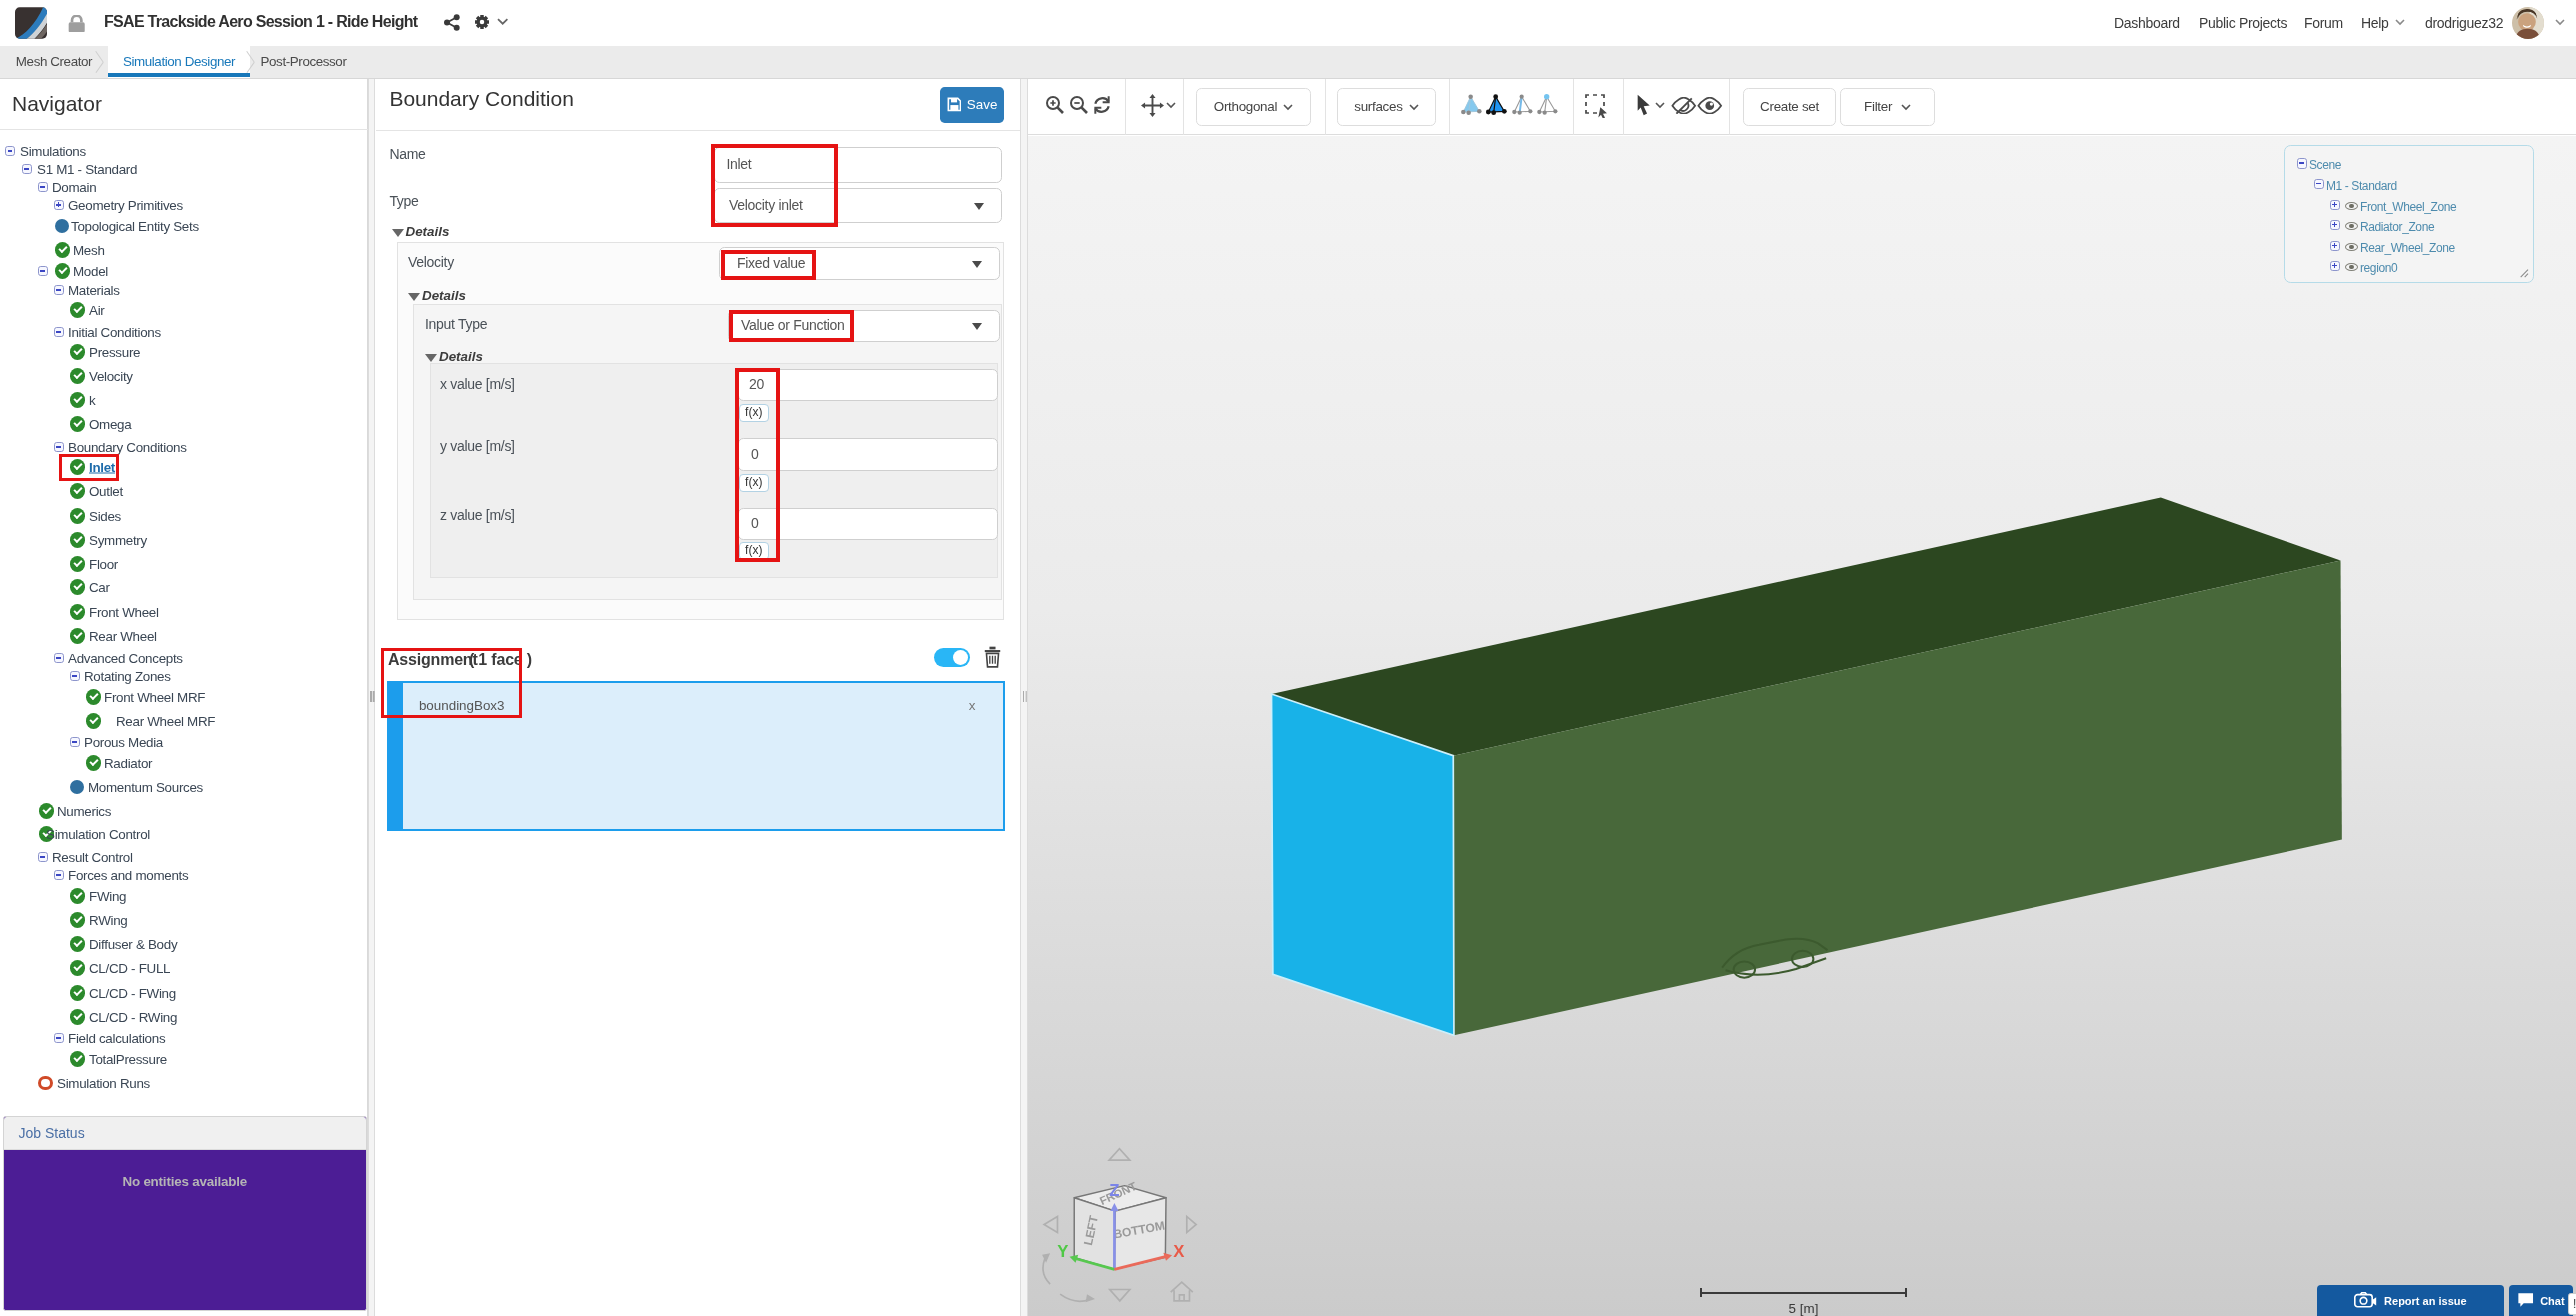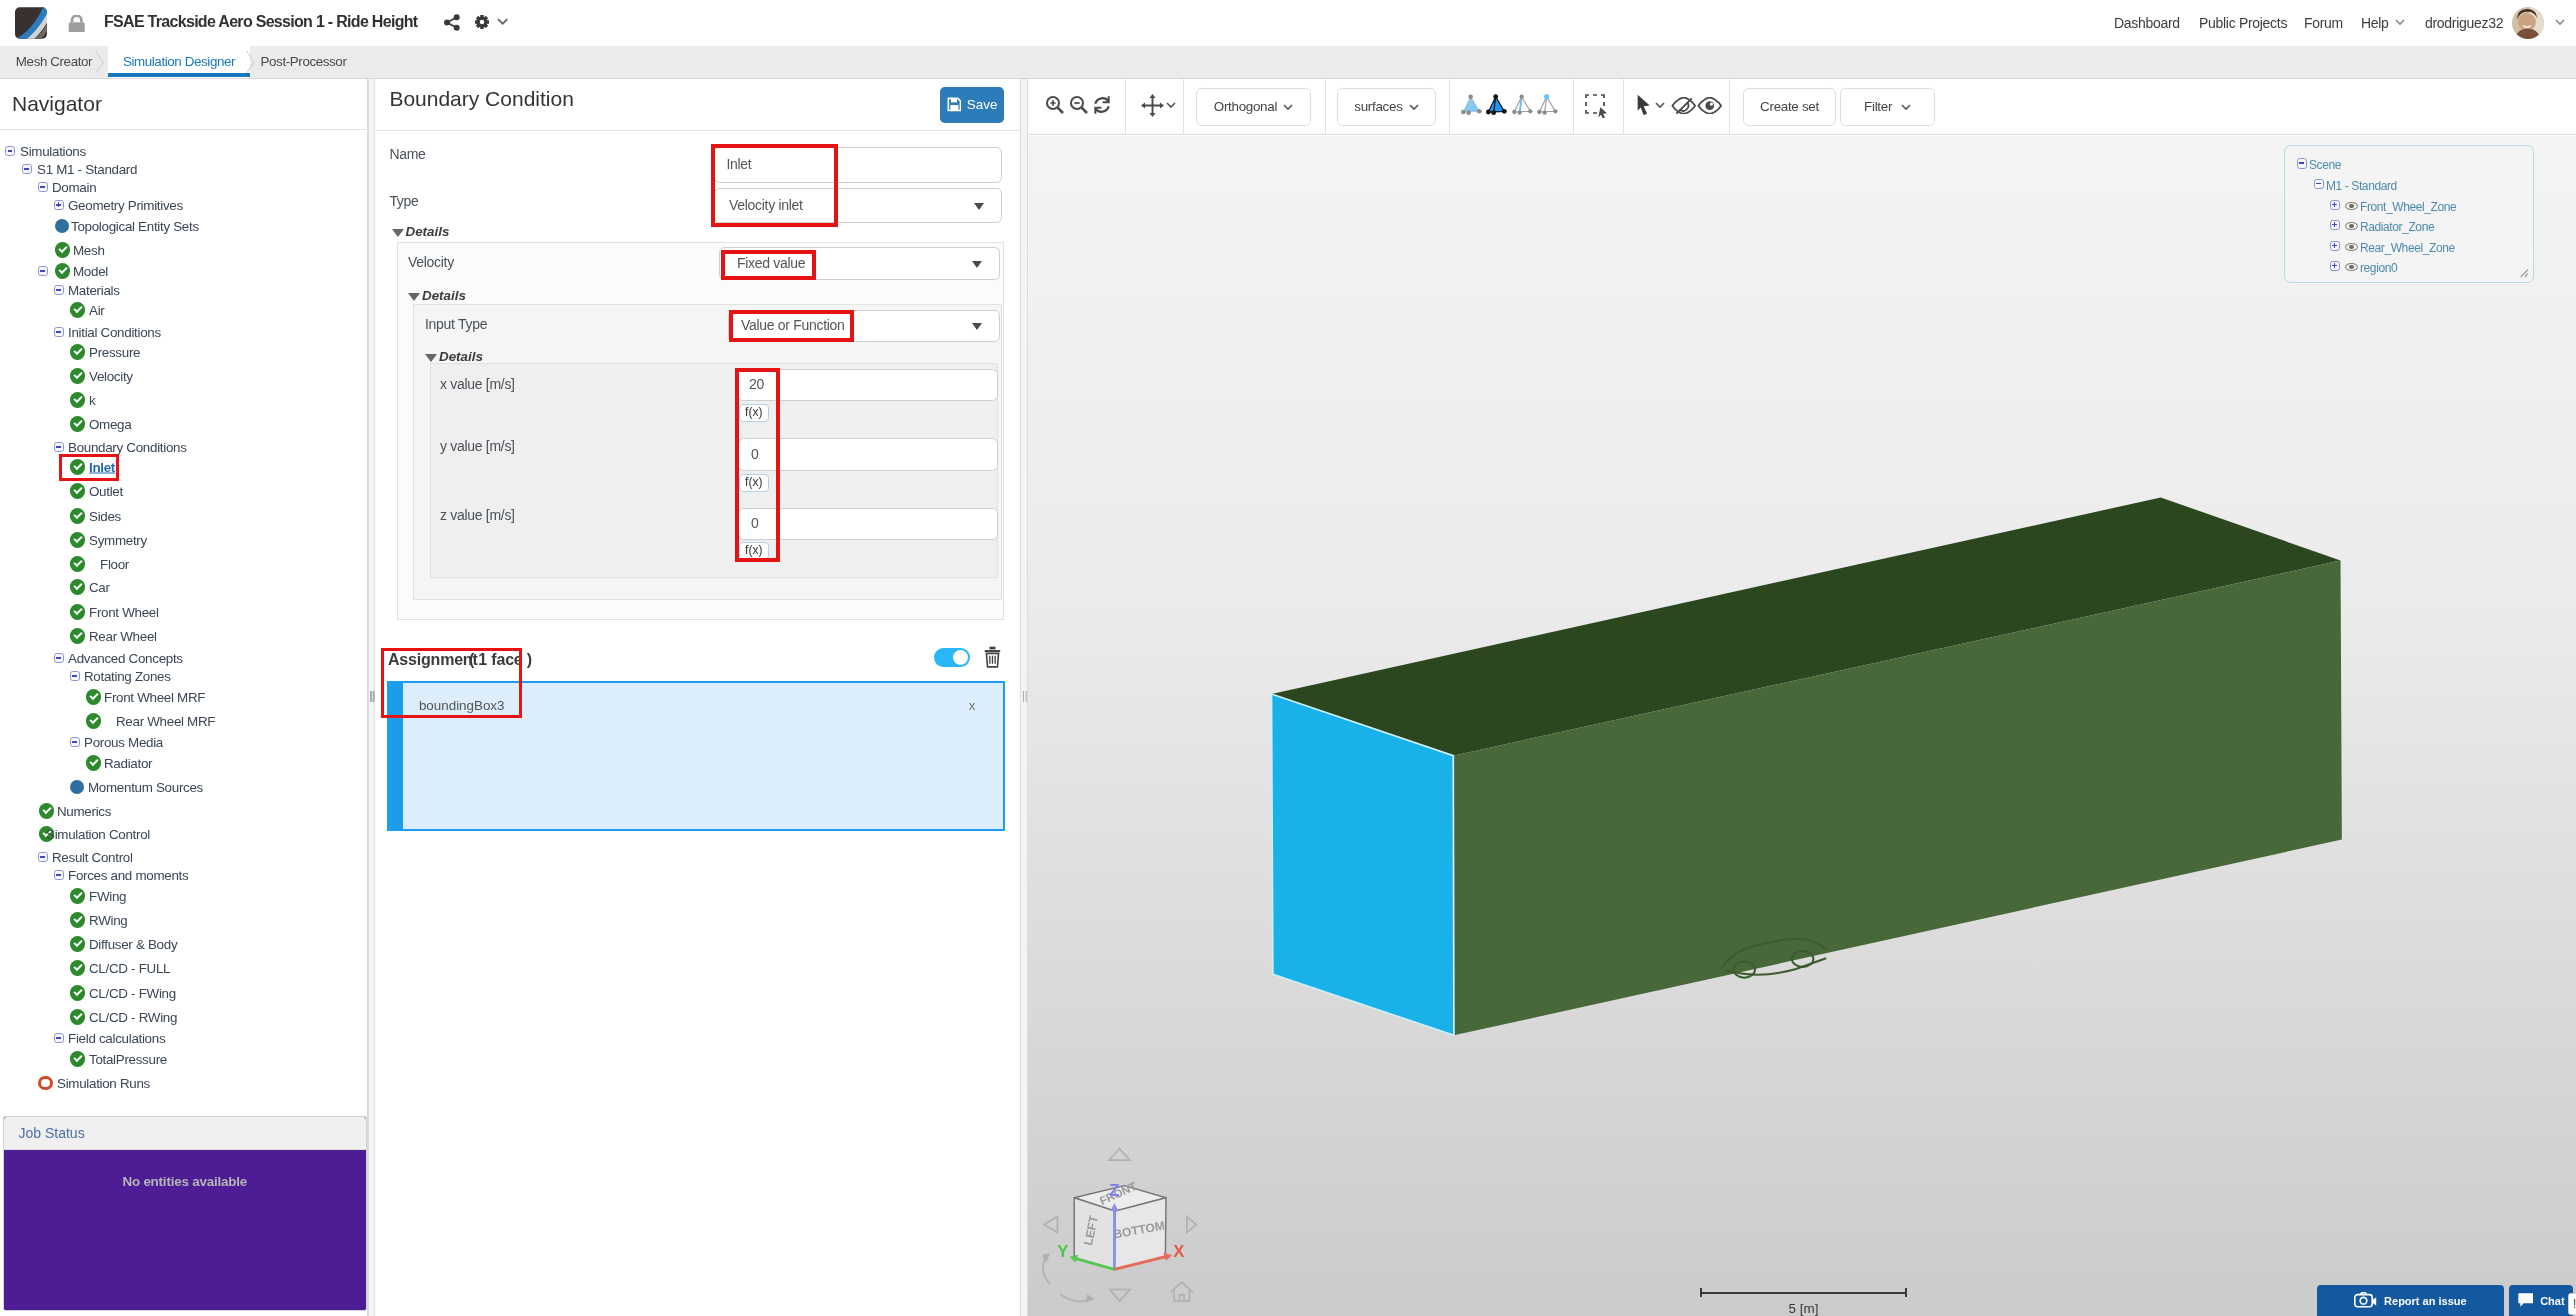--- a/index.html
+++ b/index.html
@@ -239,21 +239,21 @@
   <div class="trow" style="top:425px">
       <span class="gchk" style="left:70px"></span>
       <span class="txt" style="left:89px;">Sides</span>
     </div>
   <div class="trow" style="top:449px">
       <span class="gchk" style="left:70px"></span>
       <span class="txt" style="left:89px;">Symmetry</span>
     </div>
   <div class="trow" style="top:473px">
       <span class="gchk" style="left:70px"></span>
-      <span class="txt" style="left:100px;">Floor</span>
+      <span class="txt" style="left:89px;">Floor</span>
     </div>
   <div class="trow" style="top:496px">
       <span class="gchk" style="left:70px"></span>
       <span class="txt" style="left:89px;">Car</span>
     </div>
   <div class="trow" style="top:521px">
       <span class="gchk" style="left:70px"></span>
       <span class="txt" style="left:89px;">Front Wheel</span>
     </div>
   <div class="trow" style="top:545px">

